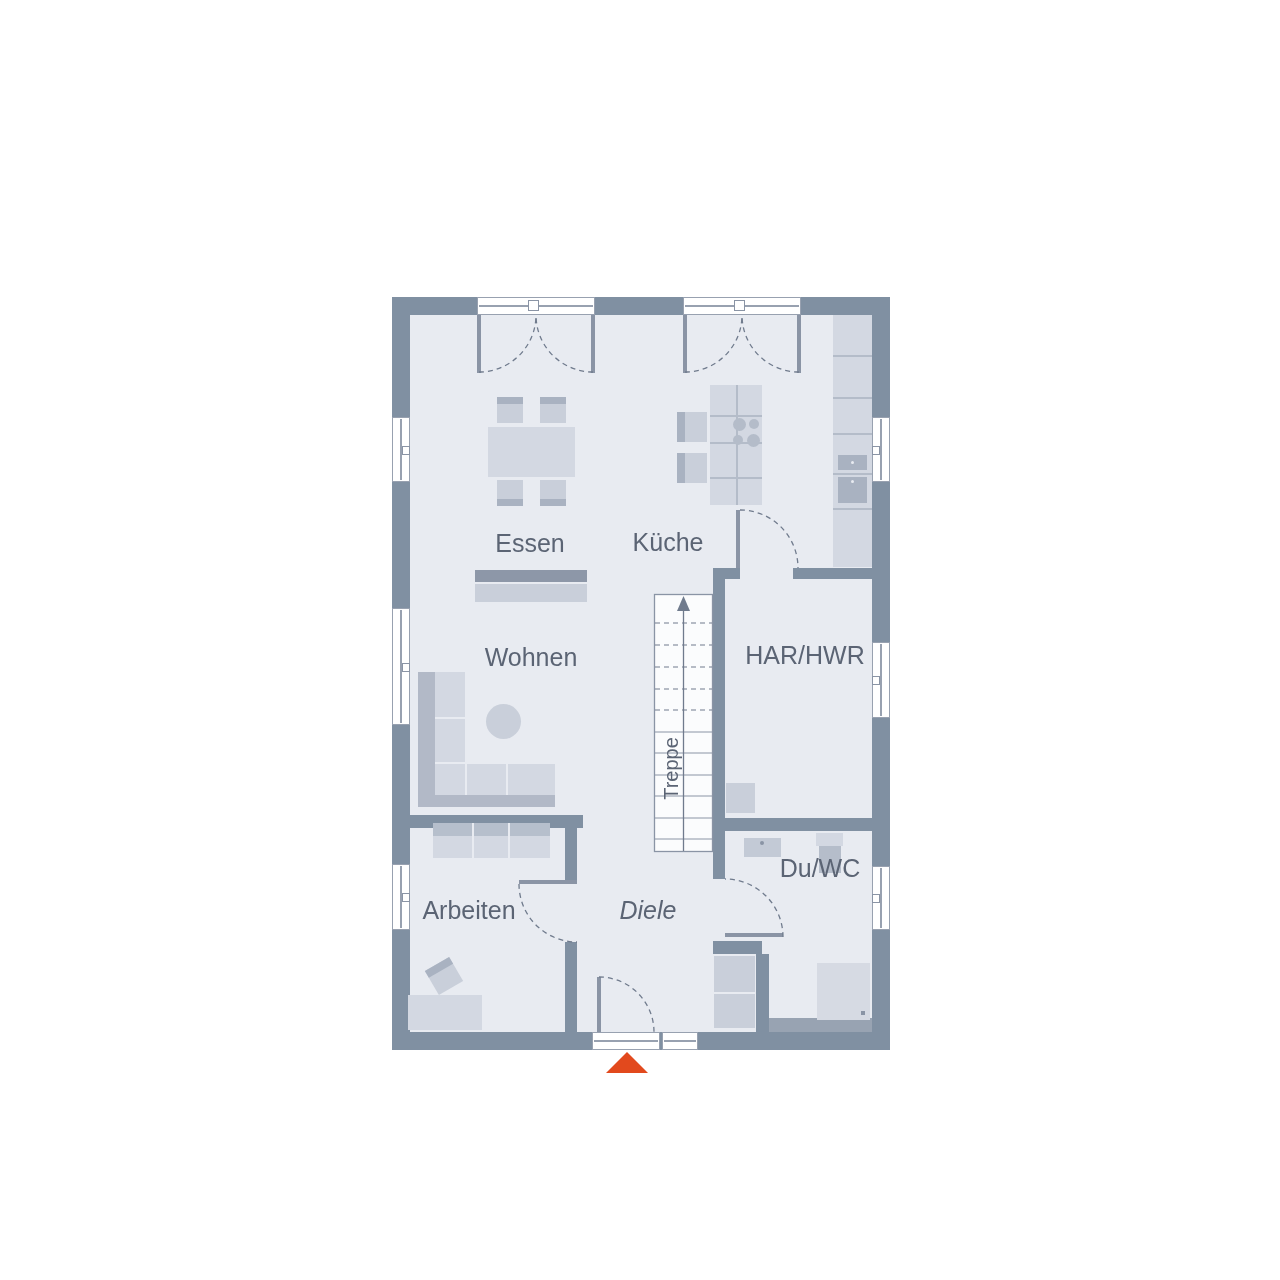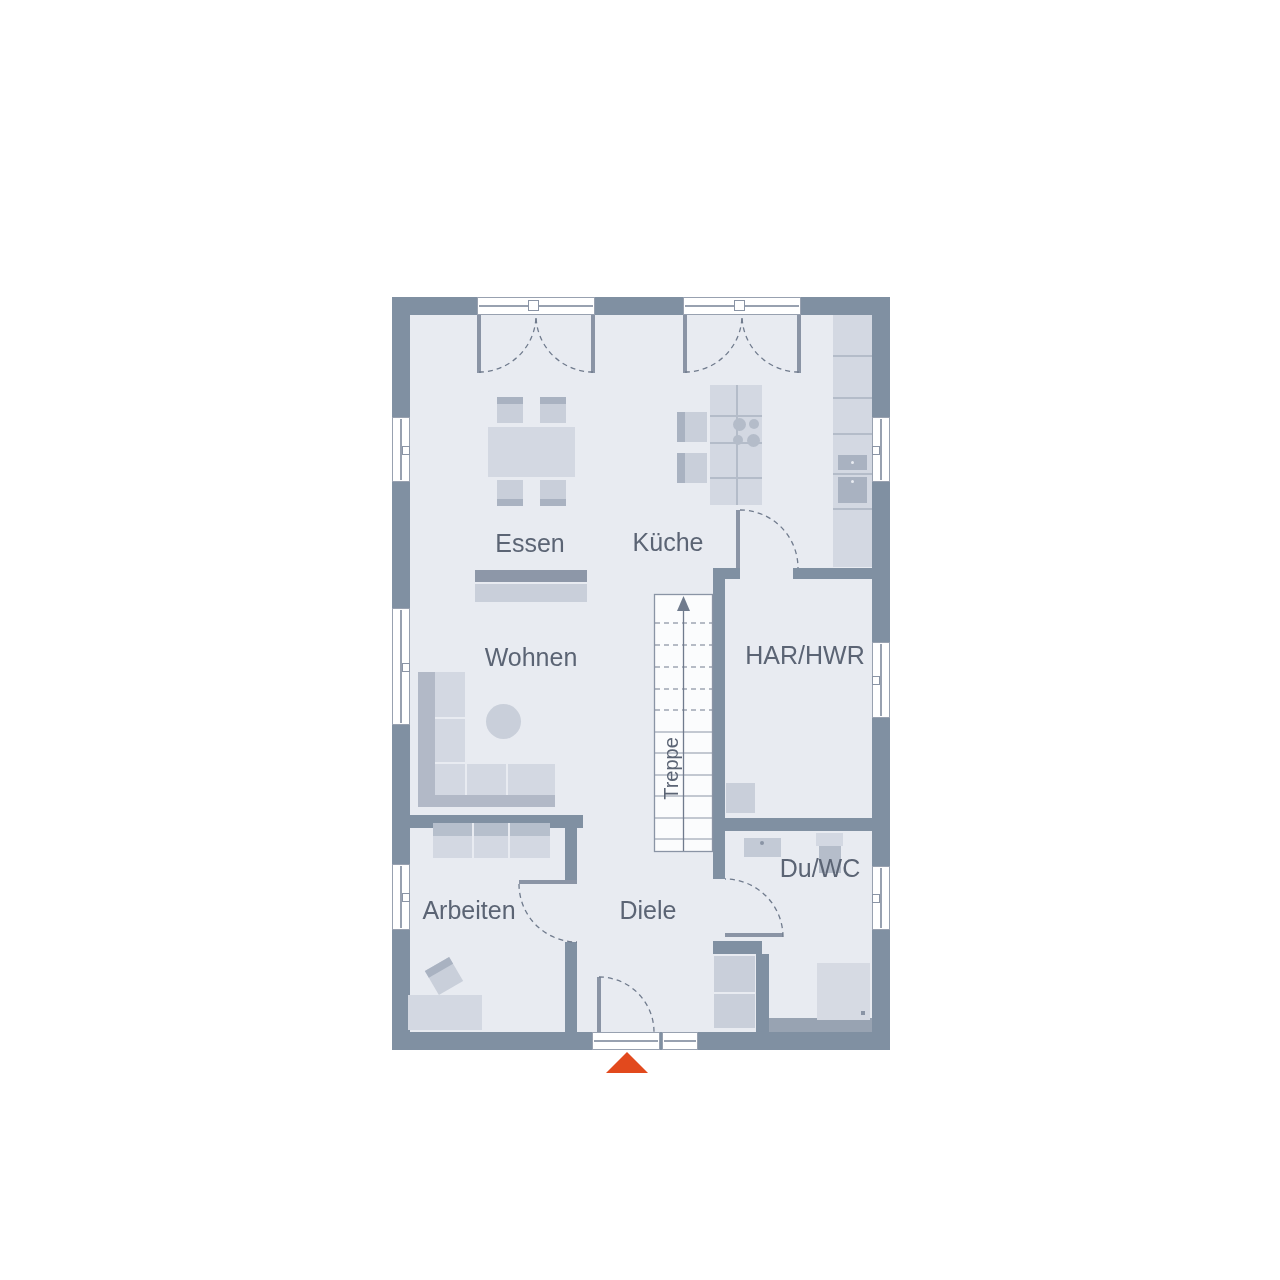--- a/index.html
+++ b/index.html
@@ -227,14 +227,14 @@
     <path d="M740,510 A58,58 0 0 1 798,568"></path>
   </g>
 </svg>
 
 <div class="room-label" style="left:480px;top:529px;width:100px;">Essen</div>
 <div class="room-label" style="left:618px;top:528px;width:100px;">Küche</div>
 <div class="room-label" style="left:481px;top:643px;width:100px;">Wohnen</div>
 <div class="room-label" style="left:745px;top:641px;width:120px;">HAR/HWR</div>
 <div class="room-label vtext" style="left:621px;top:757px;width:100px;font-size:20px;">Treppe</div>
 <div class="room-label" style="left:409px;top:896px;width:120px;">Arbeiten</div>
-<div class="room-label" style="left:598px;top:896px;width:100px;">Diele</div>
+<div class="room-label" style="left:598px;top:896px;width:100px;font-style:italic;">Diele</div>
 <div class="room-label" style="left:760px;top:854px;width:120px;">Du/WC</div>
 
 </body></html>

